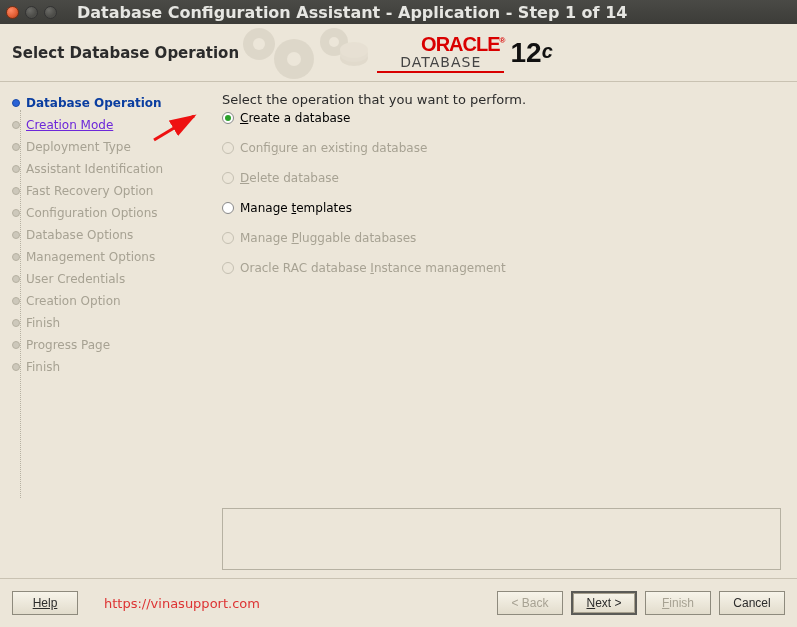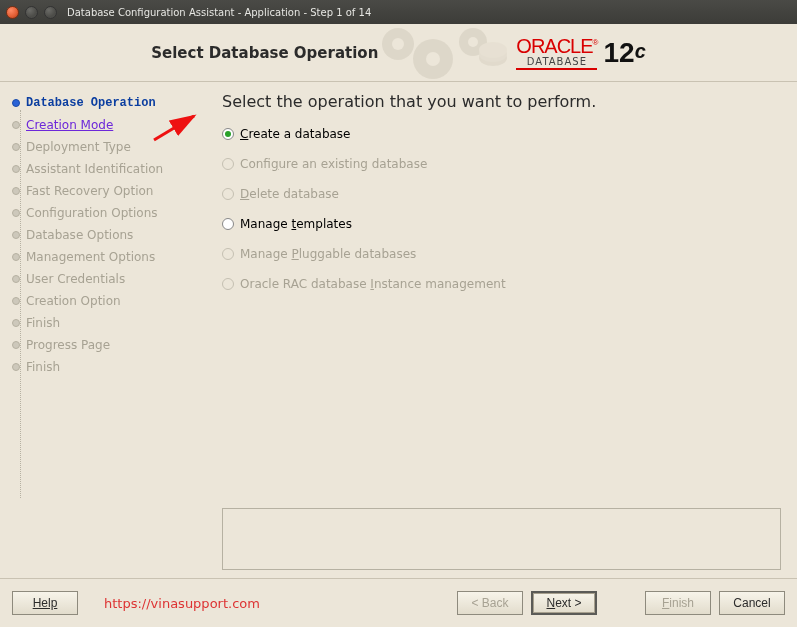--- a/index.html
+++ b/index.html
@@ -4,65 +4,65 @@
   <style>
     * { box-sizing: border-box; margin: 0; padding: 0; }
     body { font-family: "DejaVu Sans", Arial, sans-serif; font-size: 12px; background: #f0f0f0; width: 797px; height: 627px; overflow: hidden; }
 
     
     .titlebar { height: 24px; background: linear-gradient(to bottom, #4a4a46 0%, #3c3c38 100%); display: flex; align-items: center; padding: 0 6px; gap: 6px; }
     .win-ctrl { width: 13px; height: 13px; border-radius: 50%; display: inline-block; }
     .win-close { background: radial-gradient(circle at 35% 30%, #ff8a65, #e25d33 60%, #a83d1b); border: 1px solid #7a2e12; }
     .win-min { background: radial-gradient(circle at 35% 30%, #6b6b67, #4d4d49 60%); border: 1px solid #333; }
     .win-max { background: radial-gradient(circle at 35% 30%, #6b6b67, #4d4d49 60%); border: 1px solid #333; }
-    .titlebar-title { color: #e6e6e2; font-weight: normal; font-size: 10px; margin-left: 4px; }
-
-    
-    .header { height: 58px; background: #ece6d9; display: flex; align-items: center; justify-content: center; padding: 0 12px; position: relative; border-bottom: 1px solid #c9c2b2; }
+    .titlebar-title { color: #e6e6e2; font-weight: bold; font-size: 16px; margin-left: 14px; }
+
+    
+    .header { height: 58px; background: #ece6d9; display: flex; align-items: center; justify-content: flex-start; padding: 0 12px; position: relative; border-bottom: 1px solid #c9c2b2; }
     .header-title { font-size: 15px; font-weight: bold; color: #2b2b2b; }
     .header-right { display: flex; align-items: center; gap: 8px; }
     .gears { width: 130px; height: 58px; opacity: 0.28; overflow: hidden; }
     .brand { display: flex; align-items: center; gap: 6px; }
-    .brand-oracle { font-family: Arial, sans-serif; font-weight: normal; color: #d90000; font-size: 20px; letter-spacing: -1px; position: relative; }
+    .brand-oracle { font-family: Arial, sans-serif; font-weight: bold; color: #d90000; font-size: 20px; letter-spacing: -1px; position: relative; margin-left: 44px; }
     .brand-r { font-size: 8px; position: relative; top: -8px; }
-    .brand-db { color: #444; font-size: 10px; letter-spacing: 1px; display: block; text-align: center; margin-top: -2px; }
+    .brand-db { color: #444; font-size: 14px; letter-spacing: 1px; display: block; text-align: center; margin-top: -2px; }
     .brand-12c { font-family: Arial, sans-serif; font-weight: bold; color: #111; font-size: 28px; }
     .brand-12c .c { font-style: italic; font-size: 20px; position: relative; top: -4px; }
     .brand-underline { height: 2px; background: #d90000; margin-top: 1px; width: 100%; }
 
     
     .main { display: flex; height: 496px; background: #ece6d9; }
     .sidebar { width: 182px; padding: 10px 0 10px 8px; border-right: none; }
     .side-item { display: flex; align-items: center; gap: 6px; padding: 4px 4px; font-size: 12px; color: #a7a293; position: relative; }
     .side-item .bullet { width: 8px; height: 8px; border-radius: 50%; background: #cdc8bb; border: 1px solid #b6b1a2; flex-shrink: 0; }
-    .side-item.active { color: #0b3ea0; font-weight: bold; font-family: Liberation Mono, monospace; }
+    .side-item.active { color: #0b3ea0; font-weight: bold; }
     .side-item.active .bullet { background: #2a63d6; border-color: #1a4baa; }
     .side-item.sub { color: #6d28d9; text-decoration: underline; }
     .side-item.sub .bullet { background: #cdc8bb; }
     .side-line { position: absolute; left: 12px; top: 18px; width: 0; height: 388px; border-left: 1px dotted #b6b1a2; z-index: 0; }
     .sidebar-inner { position: relative; }
 
     .content { flex: 1; padding: 10px 16px 8px 40px; display: flex; flex-direction: column; position: relative; }
-    .instruction { font-size: 16px; color: #2b2b2b; margin-bottom: 16px; }
+    .instruction { font-size: 13px; color: #2b2b2b; margin-bottom: 4px; }
     .opt { display: flex; align-items: center; gap: 6px; margin-bottom: 16px; font-size: 12px; }
     .opt.disabled { color: #a7a293; }
     .opt .mnemonic { text-decoration: underline; }
     .radio { width: 12px; height: 12px; border: 1px solid #888; border-radius: 50%; display: inline-flex; align-items: center; justify-content: center; background: #fff; }
     .radio.disabled { border-color: #c5c0b2; background: #ece6d9; }
     .radio .dot { width: 6px; height: 6px; border-radius: 50%; background: #2aa12a; }
 
     .msgbox { margin-top: auto; height: 62px; background: #ece6d9; border: 1px solid #b6b1a2; }
 
     
     .arrow { position: absolute; left: -32px; top: 28px; pointer-events: none; }
 
     
     .footer { height: 49px; background: #ece6d9; display: flex; align-items: center; padding: 0 12px; gap: 8px; border-top: 1px solid #c9c2b2; }
     .btn { height: 24px; padding: 0 12px; background: linear-gradient(to bottom,#f7f4ea,#e2dccc); border: 1px solid #8e8a7d; font-size: 12px; color: #2b2b2b; cursor: pointer; min-width: 66px; }
-    .btn.disabled { color: #a7a293; cursor: default; margin-left: 40px; }
+    .btn.disabled { color: #a7a293; cursor: default; }
     .btn.default { border: 2px solid #5b5b57; box-shadow: 0 0 0 1px #a7a08e inset; }
     .btn .mnemonic { text-decoration: underline; }
     .spacer { flex: 1; }
     .watermark { color: #d33; font-size: 13px; margin-left: 18px; font-family: "DejaVu Sans", Arial, sans-serif; }
   </style>
 </head>
 <body>
 
 <div class="titlebar">
   <span class="win-ctrl win-close"></span>

